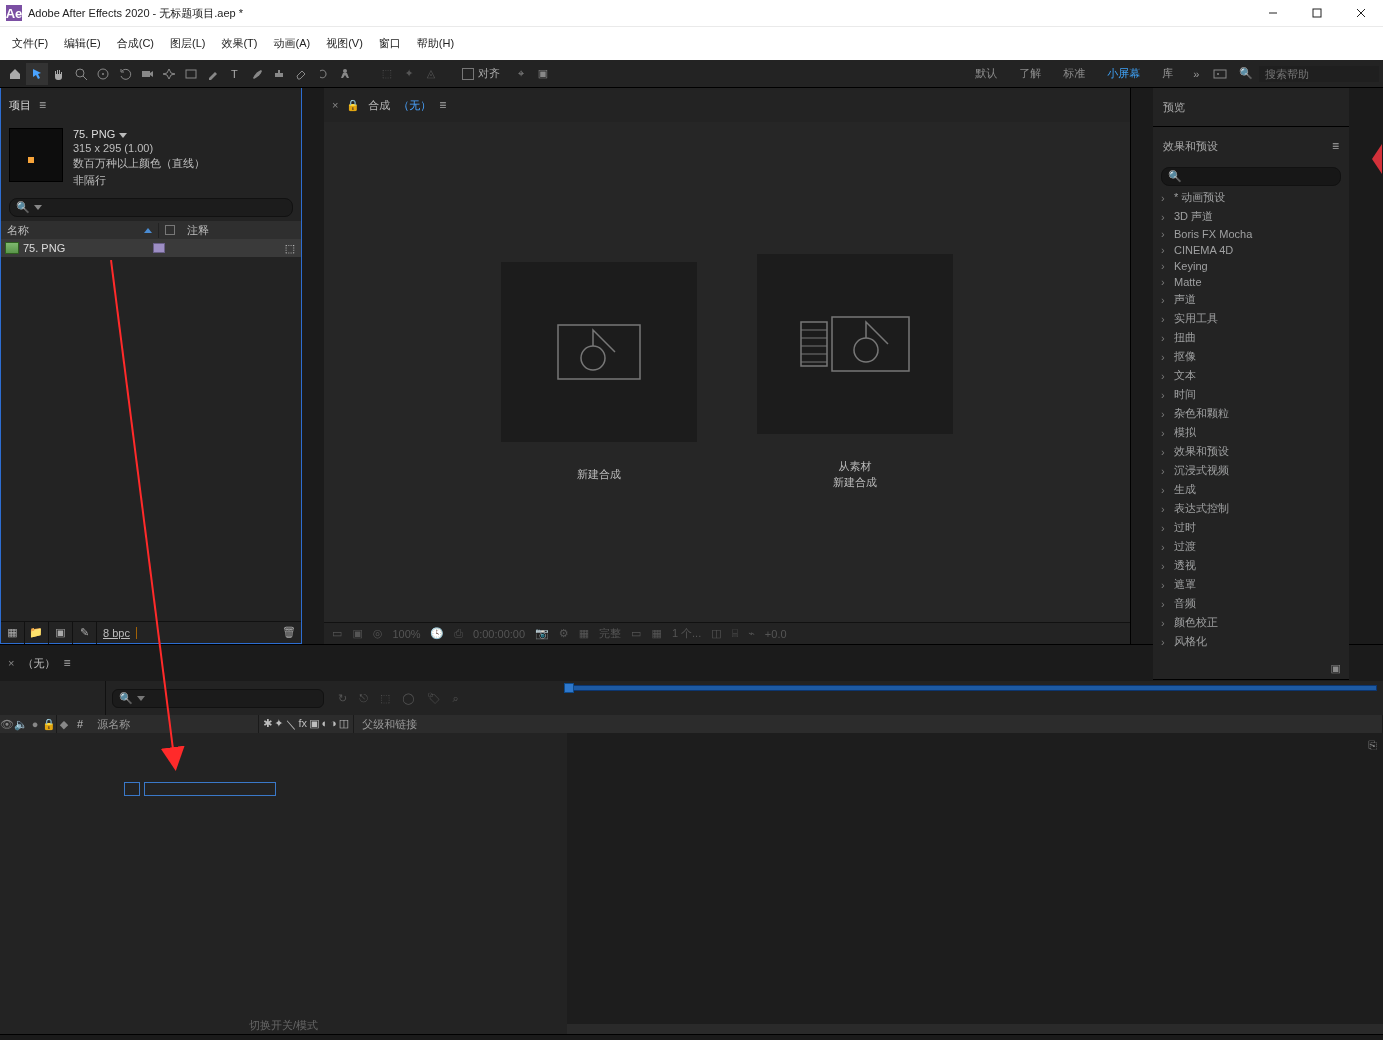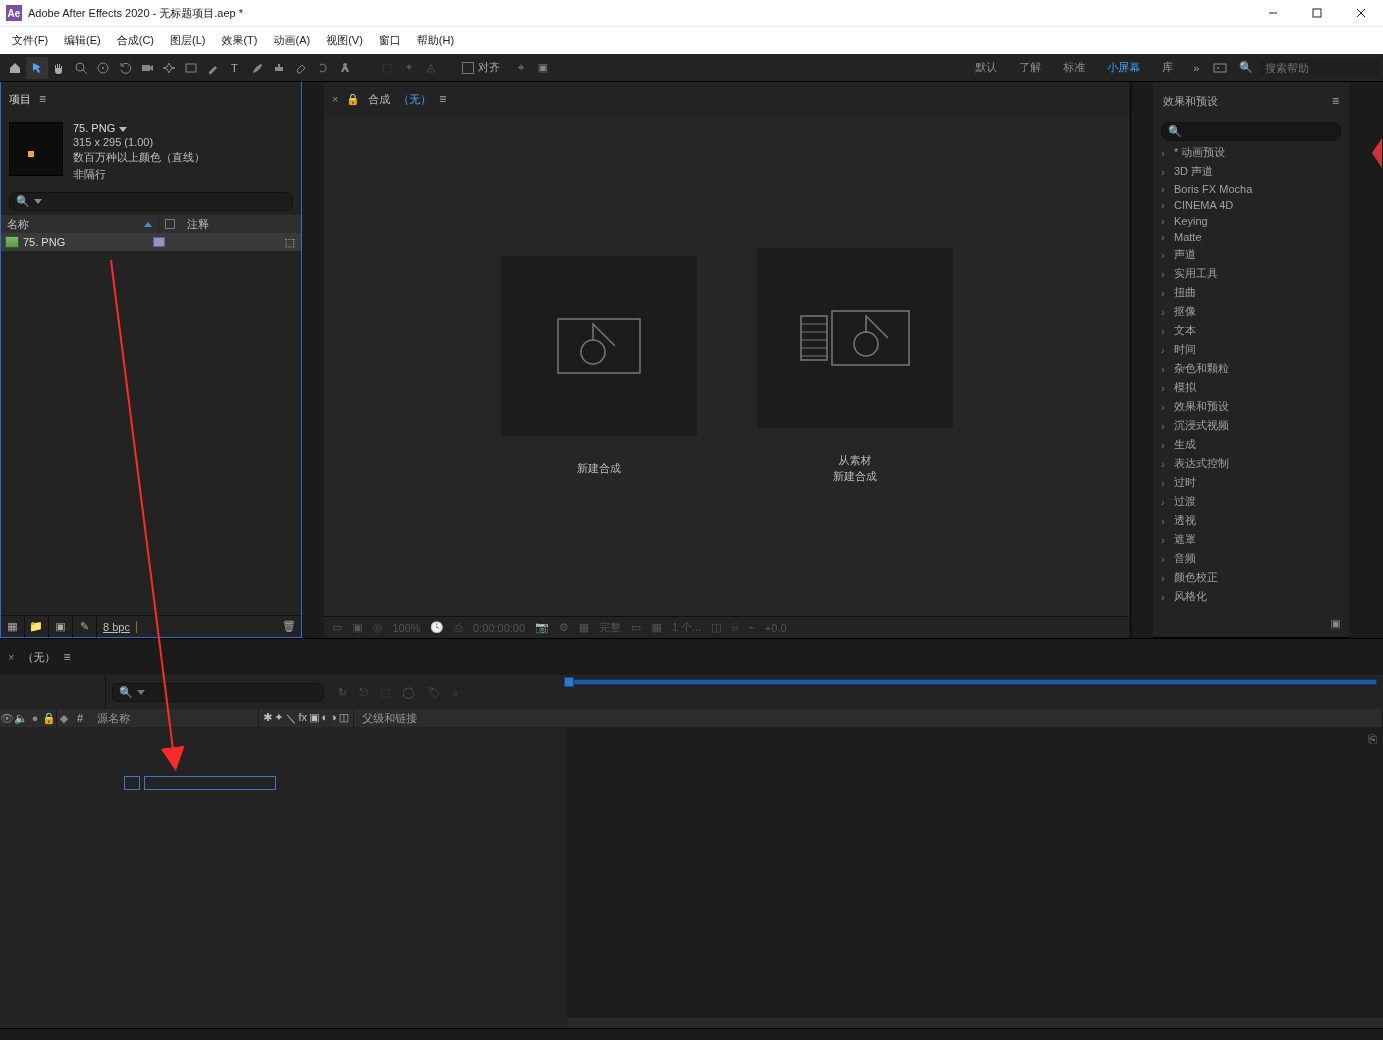--- a/index.html
+++ b/index.html
@@ -1,23 +1,23 @@
 <!DOCTYPE html>
 <html><head>
 <meta charset="utf-8">
 <style>
 * { margin: 0; padding: 0; box-sizing: border-box; font-family: "Microsoft YaHei", "Segoe UI", sans-serif; font-size: 11px; user-select: none; }
 html, body { width: 1383px; height: 1040px; background:#1b1b1b; color:#bdbdbd; overflow:hidden; }
 .titlebar { height: 26px; background:#fff; display:flex; align-items:center; color:#222; }
-.titlebar .logo { width:16px; height:16px; background:#7b4fa3; margin:0 6px; display:flex; align-items:center; justify-content:center; color:#fff; font-size:10px; font-weight:bold; }
+.titlebar .logo { width:16px; height:16px; background:#7b4fa3; margin:0 6px; display:flex; align-items:center; justify-content:center; color:#fff; font-size:13px; font-weight:bold; }
 .titlebar .title { flex:0 0 auto; }
 .titlebar .spacer { flex:1; }
 .titlebar .winbtn { width:44px; height:26px; display:flex; align-items:center; justify-content:center; }
 .titlebar .winbtn svg { width:10px; height:10px; }
-.menubar { height:28px; background:#fff; display:flex; align-items:center; padding:0 4px; gap:0; color:#222; border-top:1px solid #eaeaea; }
+.menubar { height:34px; background:#fff; display:flex; align-items:center; padding:0 4px; gap:0; color:#222; border-top:1px solid #eaeaea; }
 .menubar .menu { padding:2px 8px; }
 .toolbar { height:28px; background:#232323; border-bottom:1px solid #000; display:flex; align-items:center; padding:0 4px; }
 .tool { width:22px; height:22px; display:flex; align-items:center; justify-content:center; color:#aaa; }
 .tool.sel { background:#333; color:#4aa3ff; }
 .tool svg { width:14px; height:14px; }
 .toolspacer { flex:1; }
 .ws-tabs { display:flex; align-items:center; gap:22px; margin:0 12px; }
 .ws-tab { color:#8a8a8a; }
 .ws-tab.active { color:#3fa2f7; }
 .ws-lib, .ws-more { color:#9a9a9a; padding:0 10px; }
@@ -368,20 +368,25 @@
       <span>▦</span>
       <span>1 个...</span>
       <span>◫</span>
       <span>⌸</span>
       <span>⌁</span>
       <span>+0.0</span>
     </div>
   </div>
 
   <div class="right">
+    <div class="rpanel">
+        <div class="rhdr">
+          <span>预览</span>
+        </div>
+      </div>
     <div class="rpanel" style="flex:1;display:flex;flex-direction:column">
       <div class="rhdr">
           <span>效果和预设</span>
           <span class="hmenu">≡</span>
         </div>
       <div class="search">
           <div class="sbox">
             <span>🔍</span>
           </div>
         </div>
@@ -550,20 +555,21 @@
       <span>◫</span>
     </div>
     <div class="divv"></div>
     <div class="lbl">父级和链接</div>
     <div class="divv" style="margin-left:auto"></div>
   </div>
   <div class="tl-body">
     <div class="tl-panel-left">
       <div class="drop1"></div>
       <div class="drop2"></div>
+      <div class="tl-footer">切换开关/模式</div>
     </div>
     <div class="tl-panel-right">
       <div class="tiny-icon-right">⎘</div>
       <div class="zoombar"></div>
     </div>
   </div>
 </div>
 
 <div class="statusbar"></div>
 

